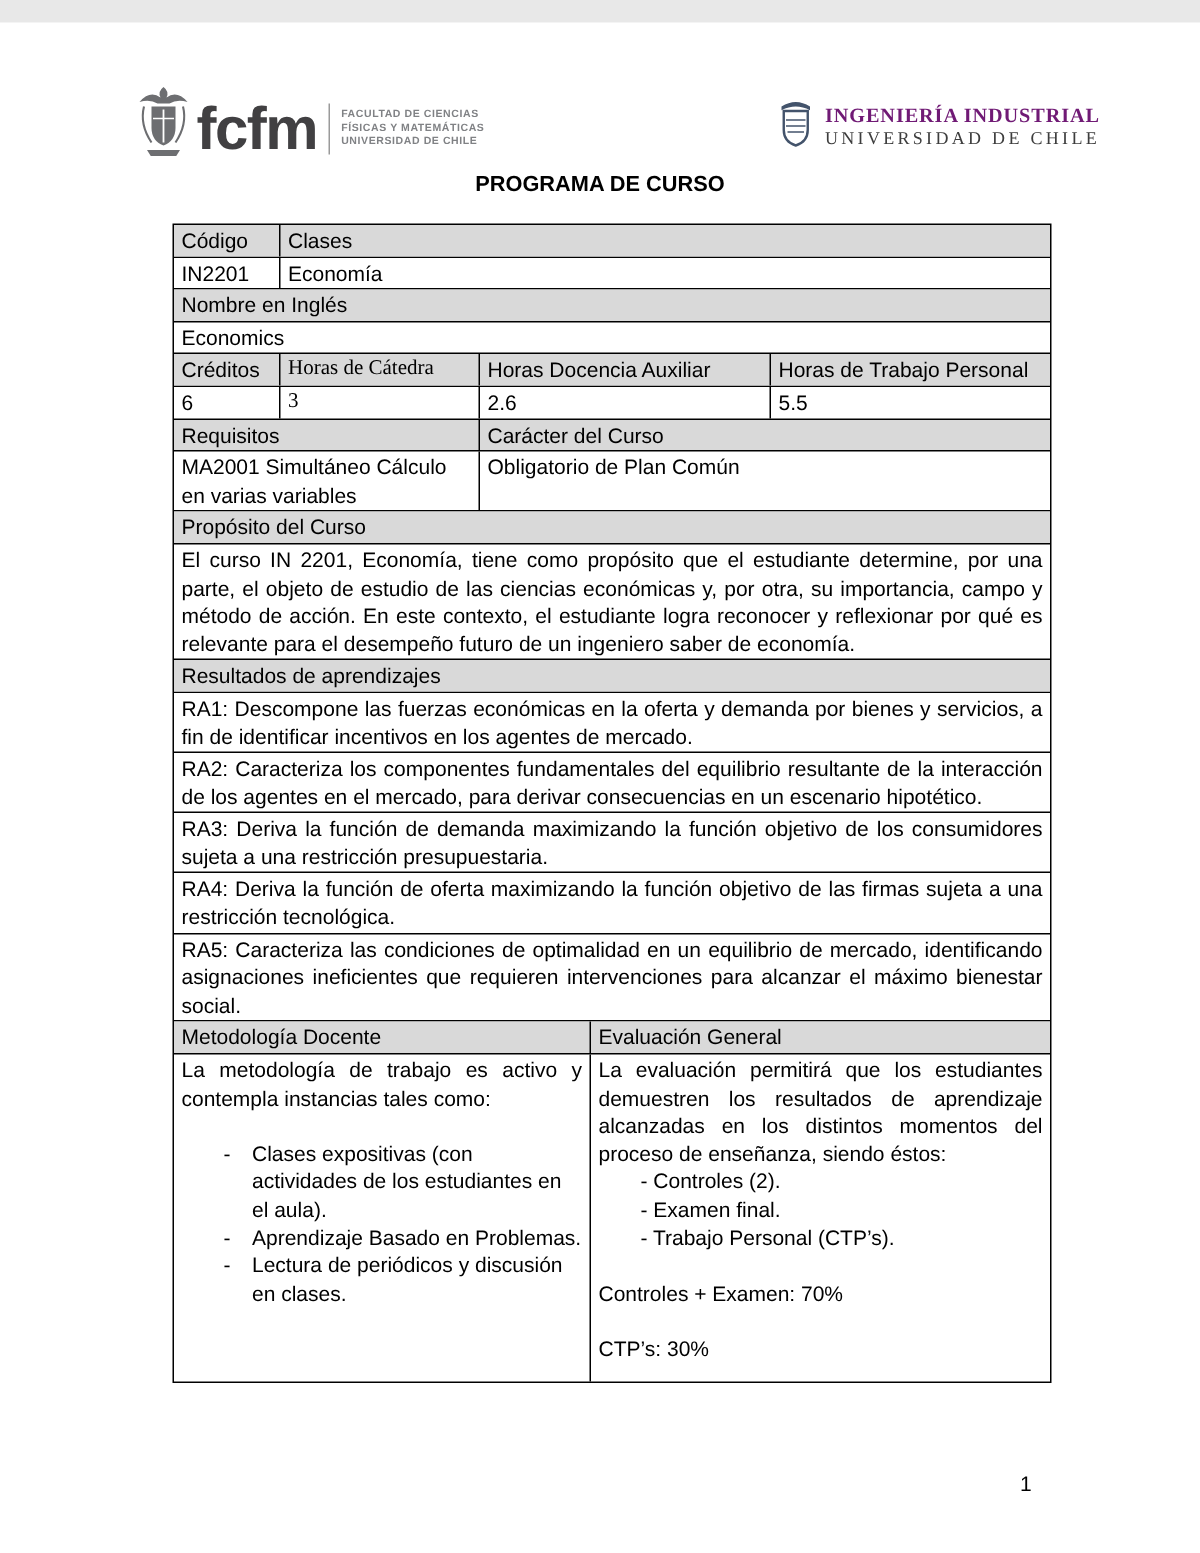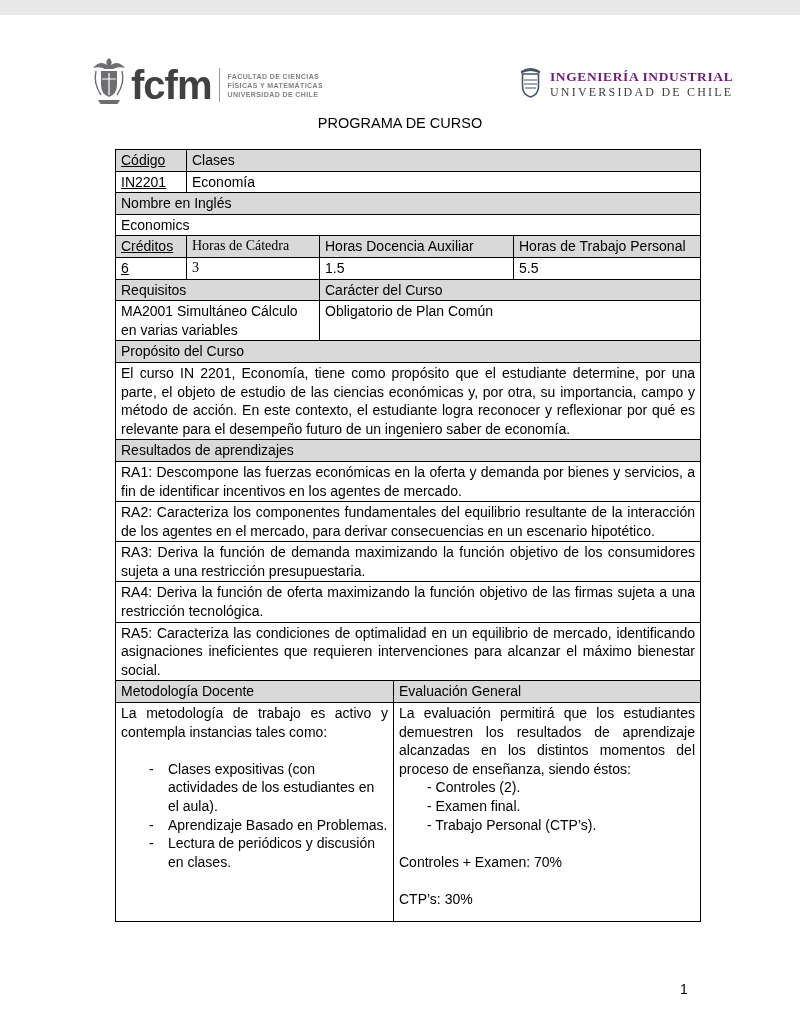--- a/index.html
+++ b/index.html
@@ -26,37 +26,37 @@
   .fcfm-text { font-size:7px; line-height:9px; color:#808285; letter-spacing:.4px; font-weight:bold; }
 
   .ind-logo { position:absolute; left:518px; top:10px; display:flex; align-items:center; }
   .ind-text { margin-left:7px; font-family:"Liberation Serif", serif; }
   .ind-line1 { font-size:13.5px; font-weight:bold; color:#701a75; letter-spacing:.6px; line-height:16px; }
   .ind-line2 { font-size:12px; color:#3d3d3d; letter-spacing:2.2px; line-height:15px; }
 
   
   .doc-title {
     position:absolute; top:100px; left:0; width:100%;
-    text-align:center; font-weight:normal; font-size:14.5px;
+    text-align:center; font-weight:bold; font-size:14.5px;
   }
 
   
   .tbl {
     position:absolute; top:134px; left:115px; width:586px;
     border:1px solid #000;
     font-size:14px; line-height:18.6px;
   }
   .row { display:flex; border-bottom:1px solid #000; }
   .row:last-child { border-bottom:none; }
   .cell { padding:1px 5px; min-height:20px; }
   .cell + .cell { border-left:1px solid #000; }
   .hdr { background:#d9d9d9; }
   .center { text-align:left; }
   .justify { text-align:justify; }
-  .w70  { flex:0 0 70px;text-decoration:underline; }
+  .w70  { flex:0 0 70px; }
   .w133 { flex:0 0 133px;font-family:Liberation Serif, serif; }
   .w194 { flex:0 0 194px; }
   .w203 { flex:0 0 203px; }
   .w277 { flex:0 0 277px; }
   .fx { flex:1 1 auto; min-width:0; }
   .tall { min-height:218px; }
   .spacer { height:18.6px; }
 
   .m-list { margin-left:26px; }
   .m-list .li { position:relative; padding-left:21px; }
@@ -135,21 +135,21 @@
 
     <div class="row">
       <div class="cell hdr center w70">Créditos</div>
       <div class="cell hdr center w133">Horas de Cátedra</div>
       <div class="cell hdr center w194">Horas Docencia Auxiliar</div>
       <div class="cell hdr center fx">Horas de Trabajo Personal</div>
     </div>
     <div class="row">
       <div class="cell center w70">6</div>
       <div class="cell center w133">3</div>
-      <div class="cell center w194">1.5</div>
+      <div class="cell center w194">2.6</div>
       <div class="cell center fx">5.5</div>
     </div>
 
     <div class="row">
       <div class="cell hdr center w203">Requisitos</div>
       <div class="cell hdr center fx">Carácter del Curso</div>
     </div>
     <div class="row">
       <div class="cell w203">MA2001 Simultáneo  Cálculo en varias variables</div>
       <div class="cell center fx">Obligatorio de Plan Común</div>

